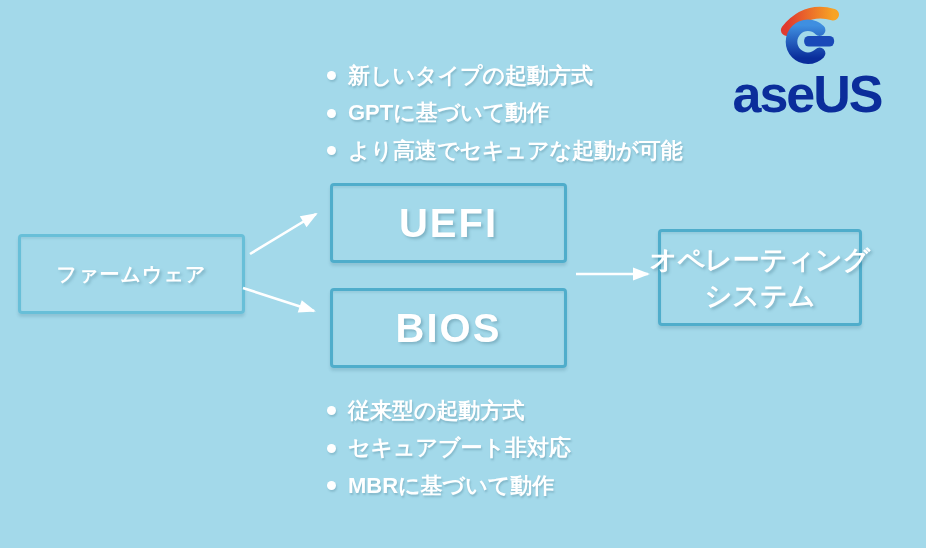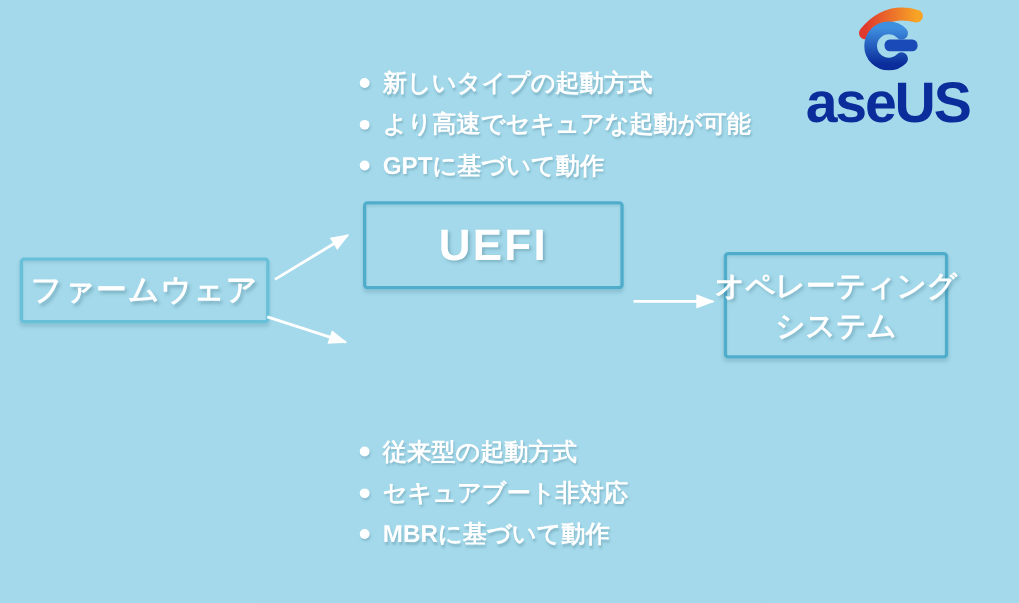--- a/index.html
+++ b/index.html
@@ -86,23 +86,23 @@
     color: var(--text_white);
     font-weight: bold;
     text-align: center;
     box-shadow: 0 3px 3px rgba(50,100,120,0.18), inset 0 2px 2px rgba(60,110,130,0.12);
   }
   .node .label {
     text-shadow: 2px 2px 3px rgba(60,110,130,0.35);
     white-space: nowrap;
   }
   .node.firmware {
-    left: 18px; top: 234px; width: 227px; height: 60px;
+    left: 18px; top: 234px; width: 227px; height: 80px;
     border-color: var(--box_border_light);
-    font-size: 28px; letter-spacing: 1px;
+    font-size: 20px; letter-spacing: 1px;
   }
   .node.uefi  { left: 330px; top: 183px; width: 237px; height: 80px; font-size: 40px; letter-spacing: 2px; }
   .node.bios  { left: 330px; top: 288px; width: 237px; height: 80px; font-size: 40px; letter-spacing: 2px; }
   .node.os    { left: 658px; top: 229px; width: 204px; height: 97px; font-size: 27px; }
   .node.os .label { line-height: 36px; }
 
   
   .arrows {
     position: absolute;
     left: 0; top: 0;
@@ -139,36 +139,39 @@
     <span class="logo-text">aseUS</span>
   </div>
 
   <ul class="bullets top">
     <li>
       <span class="dot"></span>
       <span class="txt">新しいタイプの起動方式</span>
     </li>
     <li>
       <span class="dot"></span>
+      <span class="txt">GPTに基づいて動作</span>
+    </li>
+    <li>
+      <span class="dot"></span>
       <span class="txt">より高速でセキュアな起動が可能</span>
-    </li>
-    <li>
-      <span class="dot"></span>
-      <span class="txt">GPTに基づいて動作</span>
     </li>
   </ul>
 
   <div class="node firmware">
     <span class="label">ファームウェア</span>
   </div>
 
   <div class="node uefi">
     <span class="label">UEFI</span>
   </div>
 
+  <div class="node bios">
+    <span class="label">BIOS</span>
+  </div>
 
   <div class="node os">
     <span class="label">
       <span>オペレーティング</span><br>
       <span>システム</span>
     </span>
   </div>
 
   <svg class="arrows" aria-hidden="true">
     <defs>

